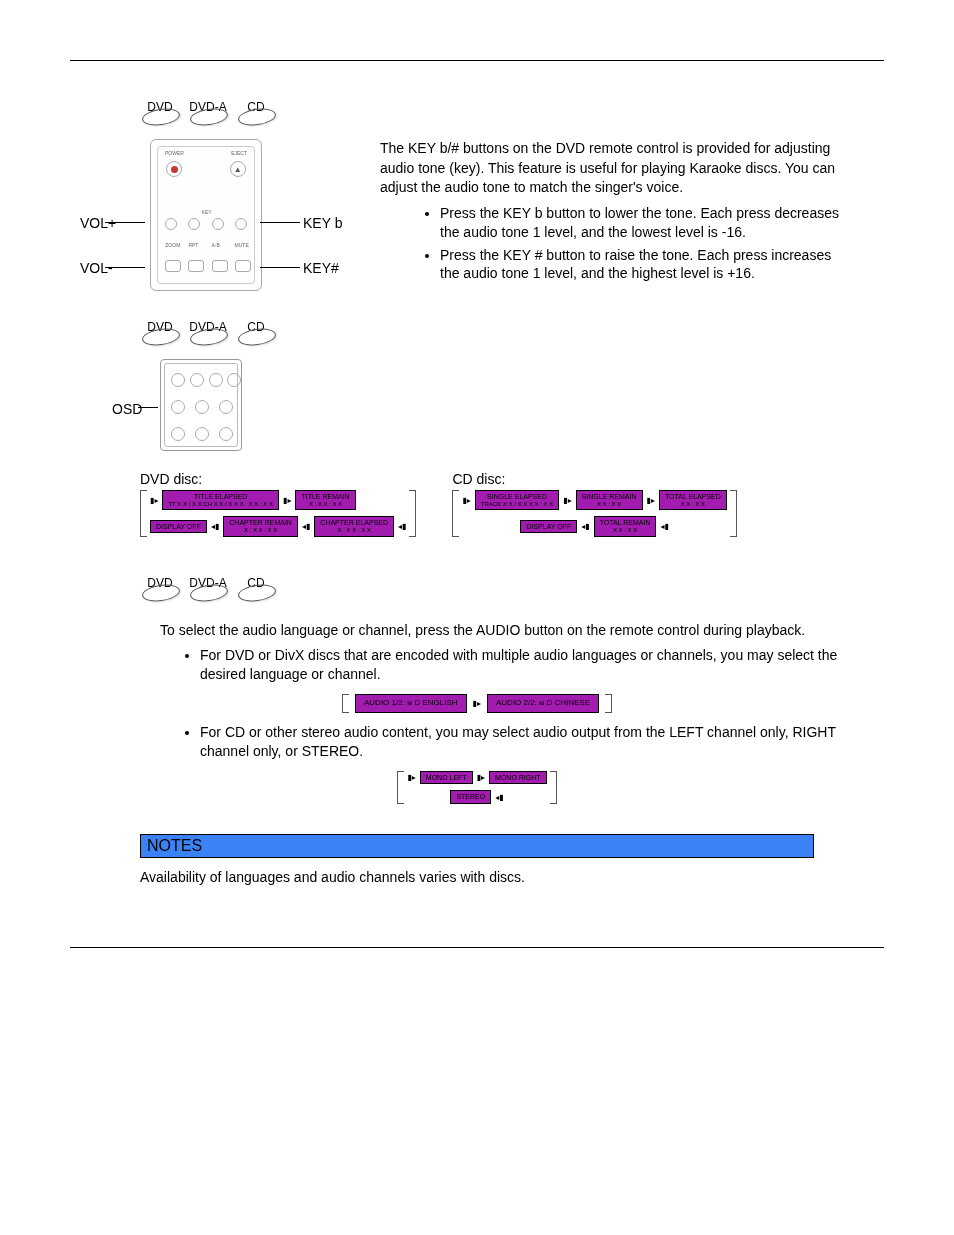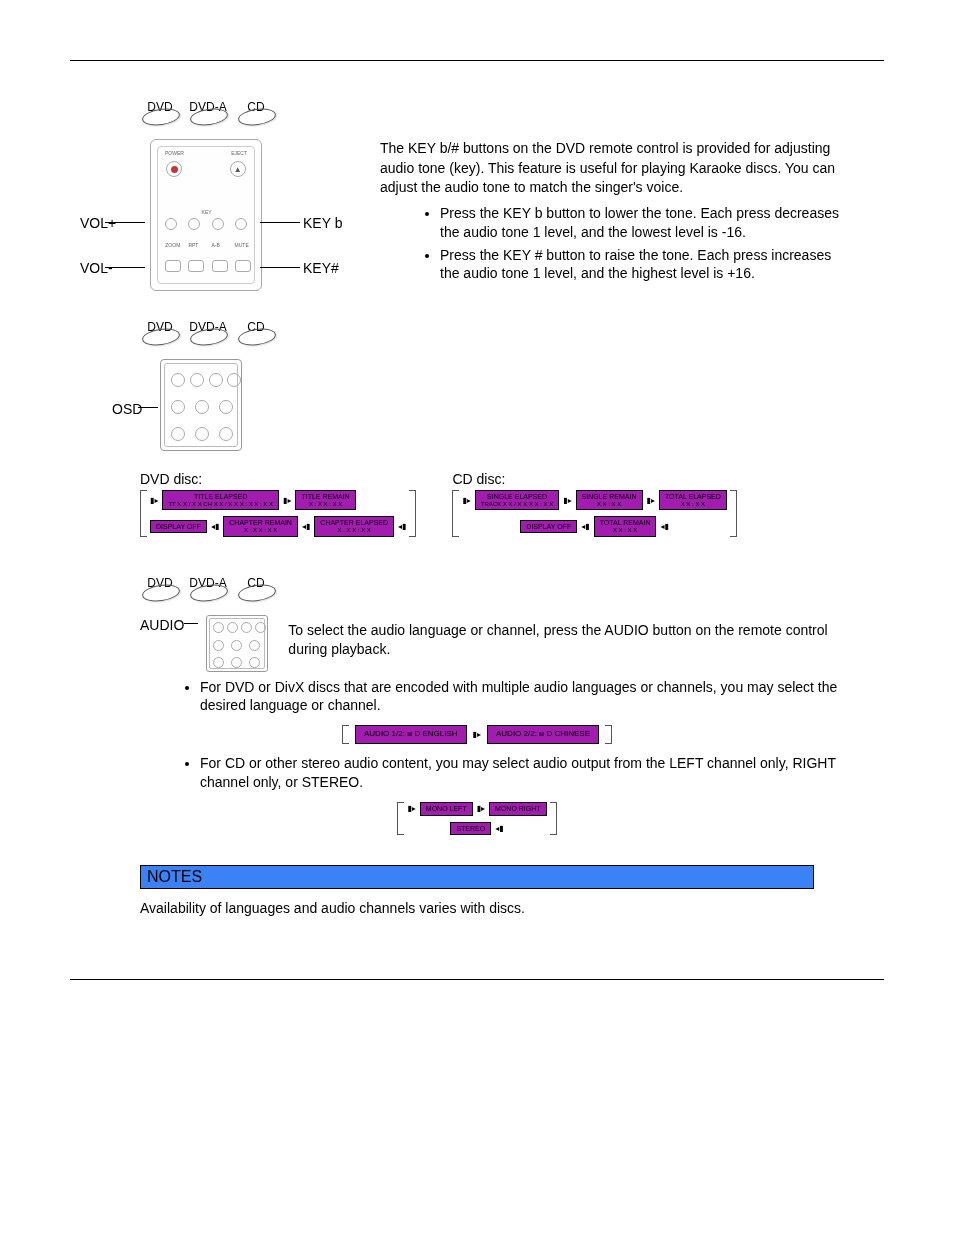--- a/index.html
+++ b/index.html
@@ -245,37 +245,20 @@
       <div class="disc-label">DVD-A</div>
       <div class="disc-ellipse"></div>
     </div>
   <div class="disc-item">
       <div class="disc-label">CD</div>
       <div class="disc-ellipse"></div>
     </div>
 </div>
 
 <div class="small-remote-row">
-  <div style="position:relative; display:flex; align-items:flex-start;">
-    <div class="ptr-label" style="position:static; margin-top:2px;">AUDIO</div>
-    <div class="pointer" style="position:static; width:14px; margin-top:8px;"></div>
-    <div class="audio-remote">
-      <div class="dbl"></div>
-      <div class="b" style="top:12%; left:10%;"></div>
-      <div class="b" style="top:12%; left:33%;"></div>
-      <div class="b" style="top:12%; left:56%;"></div>
-      <div class="b" style="top:12%; left:79%;"></div>
-      <div class="b" style="top:44%; left:10%;"></div>
-      <div class="b" style="top:44%; left:40%;"></div>
-      <div class="b" style="top:44%; left:70%;"></div>
-      <div class="b" style="top:76%; left:10%;"></div>
-      <div class="b" style="top:76%; left:40%;"></div>
-      <div class="b" style="top:76%; left:70%;"></div>
-    </div>
-  </div>
   <div class="section-text" style="flex:1; padding: 6px 30px 0 20px;">To select the audio language or channel, press the AUDIO button on the remote control during playback.</div>
 </div>
 
 <ul class="bullets" style="margin-left:70px; padding-right:40px;">
   <li>For DVD or DivX discs that are encoded with multiple audio languages or channels, you may select the desired language or channel.</li>
 </ul>
 
 <div class="centered-flow">
   <div class="bracket-l"></div>
   <div class="flow-box" style="font-size:8px; padding:4px 8px;">AUDIO  1/2:  ⧈ D  ENGLISH</div>

